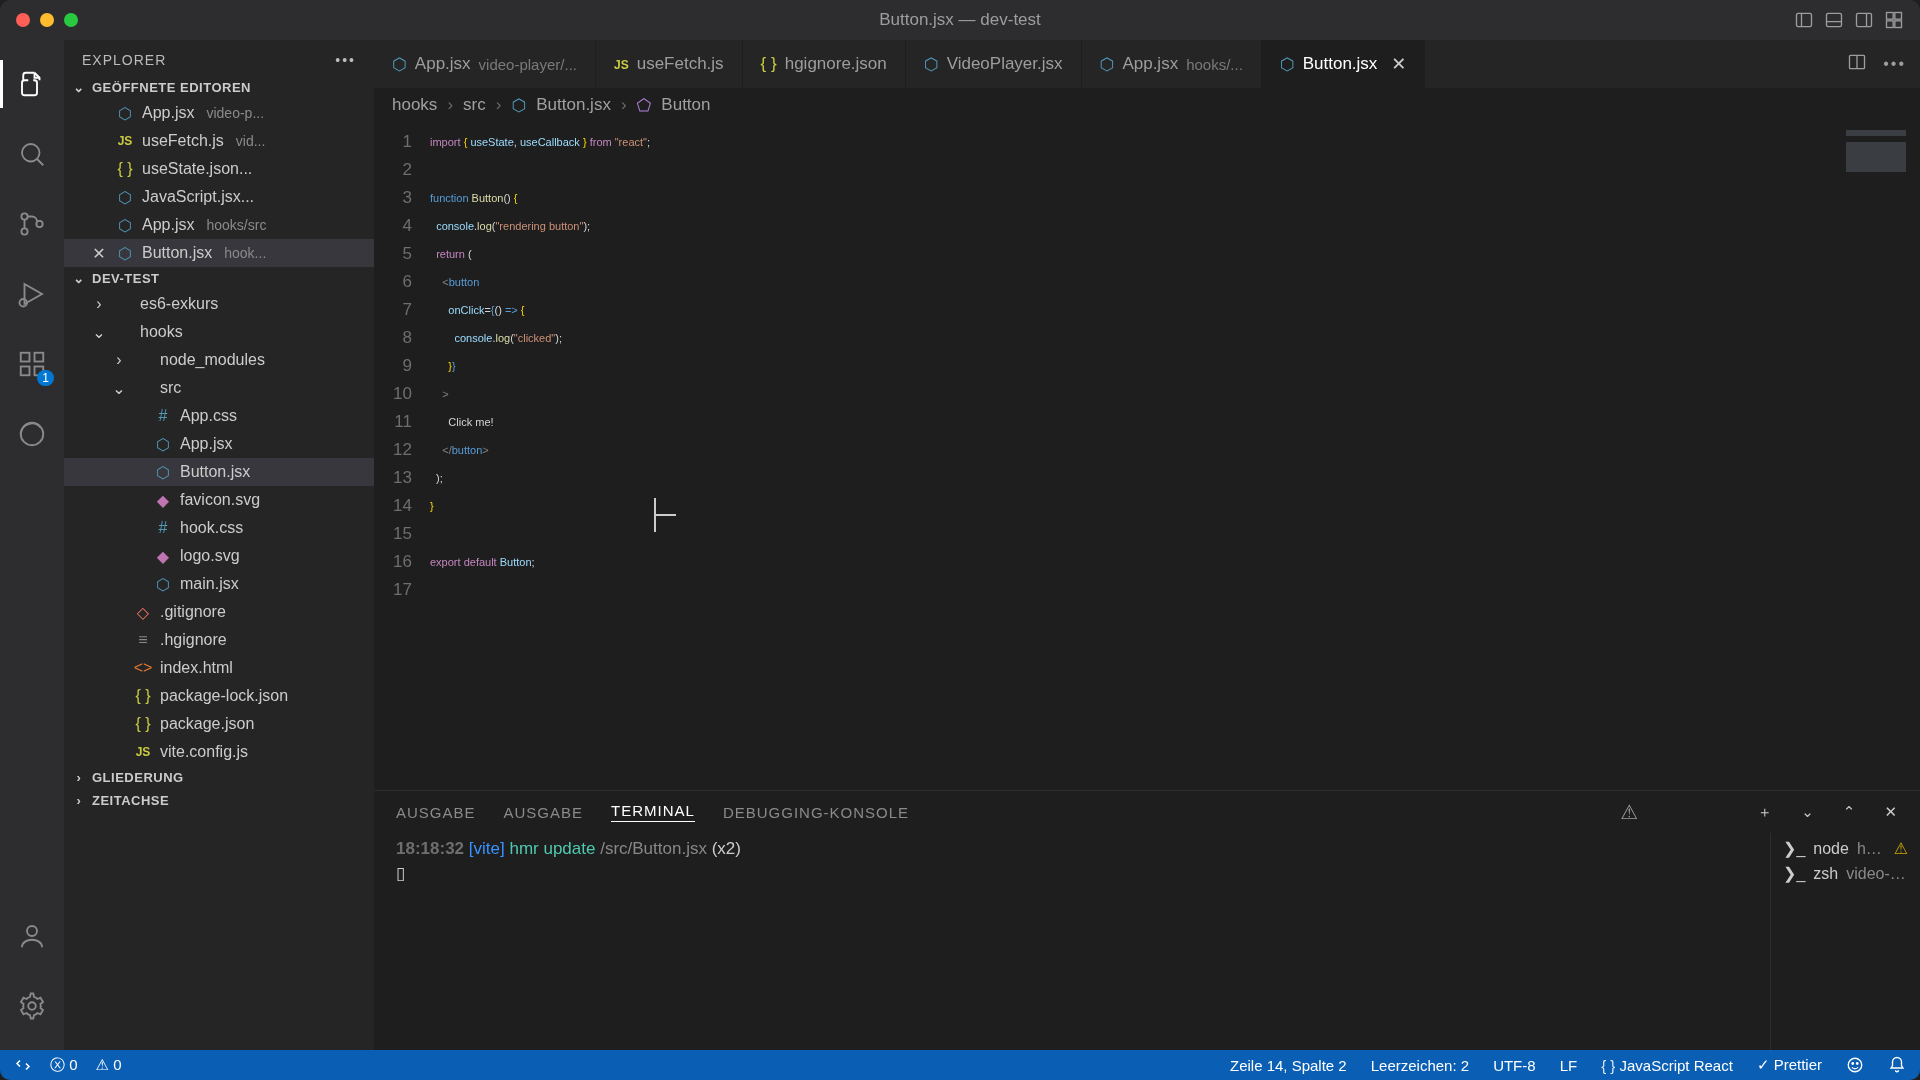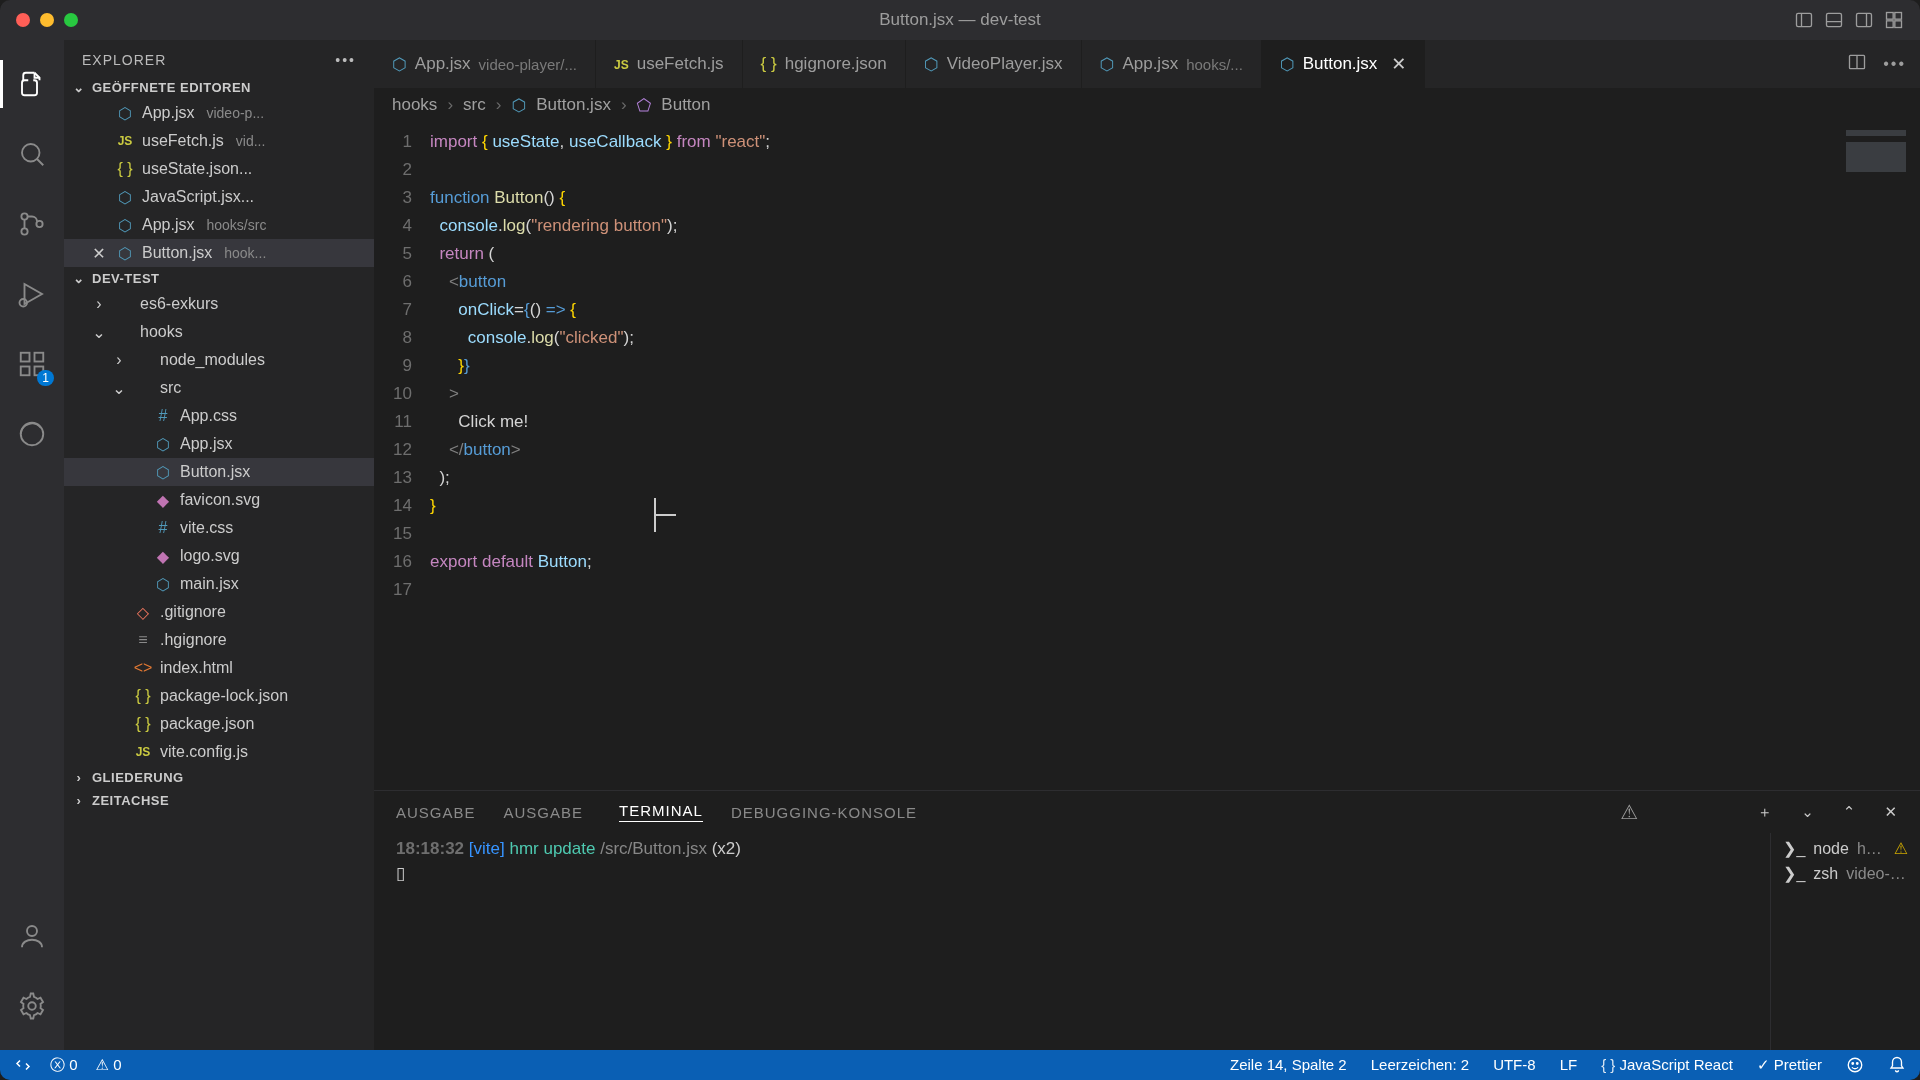--- a/index.html
+++ b/index.html
@@ -36,35 +36,35 @@
 .tabs{height:48px;display:flex;align-items:stretch;background:#252526;}
 .tab{display:flex;align-items:center;gap:8px;padding:0 18px;color:#9d9d9d;font-size:17px;border-right:1px solid #1e1e1e;white-space:nowrap;}
 .tab.active{background:#1e1e1e;color:#fff;}
 .tab .dim{color:#7a7a7a;font-size:15px;}
 .tab .close{margin-left:6px;color:#ccc;font-size:18px;}
 .tab-actions{margin-left:auto;display:flex;align-items:center;gap:16px;padding:0 14px;color:#9d9d9d;}
 .breadcrumb{height:34px;display:flex;align-items:center;gap:10px;padding:0 18px;font-size:17px;color:#a0a0a0;background:#1e1e1e;}
 .breadcrumb .sep{color:#6a6a6a;}
 .editor-wrap{flex:1;display:flex;min-height:0;position:relative;}
 .gutter{width:56px;text-align:right;padding:6px 18px 0 0;color:#6e6e6e;font-family:Menlo,Consolas,monospace;font-size:17px;line-height:28px;}
-.code{flex:1;padding:6px 0 0 0;font-family:Menlo,Consolas,monospace;font-size:17px;line-height:28px;white-space:pre;color:#d4d4d4;}
+.code{flex:1;padding:6px 0 0 0;font-family:Menlo,Consolas,monospace;font-size:11px;line-height:28px;white-space:pre;color:#d4d4d4;}
 .minimap{width:90px;background:#1e1e1e;border-left:1px solid #1e1e1e;position:relative;}
 .minimap .blk{position:absolute;right:14px;width:60px;background:#3a3d41;}
 .k-pink{color:#c586c0;} .k-blue{color:#569cd6;} .k-yel{color:#dcdcaa;} .k-str{color:#ce9178;} .k-lit{color:#9cdcfe;} .k-br{color:#ffd700;} .k-gray{color:#808080;}
 .panel{height:260px;border-top:1px solid #2d2d30;display:flex;flex-direction:column;background:#1e1e1e;}
 .panel-tabs{height:42px;display:flex;align-items:center;gap:28px;padding:0 22px;font-size:15px;letter-spacing:1px;}
 .panel-tabs .pt{color:#8a8a8a;cursor:default;}
-.panel-tabs .pt.active{color:#fff;border-bottom:1px solid #fff;padding-bottom:2px;margin-left:8px;}
+.panel-tabs .pt.active{color:#fff;border-bottom:1px solid #fff;padding-bottom:2px;}
 .panel-tabs .spacer{flex:1;}
 .panel-body{flex:1;display:flex;font-family:Menlo,Consolas,monospace;font-size:17px;}
 .term-out{flex:1;padding:6px 22px;color:#ccc;}
 .term-side{width:150px;border-left:1px solid #2d2d30;padding:6px 12px;font-size:16px;display:flex;flex-direction:column;gap:6px;}
 .term-side .trow{display:flex;align-items:center;gap:8px;color:#ccc;white-space:nowrap;overflow:hidden;}
 .statusbar{height:30px;background:#0a5fb4;color:#fff;display:flex;align-items:center;font-size:15px;padding:0 14px;gap:18px;}
-.statusbar .right{margin-left:auto;display:flex;align-items:flex-start;gap:24px;}
+.statusbar .right{margin-left:auto;display:flex;align-items:center;gap:24px;}
 .ic{display:inline-flex;align-items:center;}
 .cursor-caret{position:absolute;width:22px;height:26px;pointer-events:none;}
 .cursor-caret::before,.cursor-caret::after{content:"";position:absolute;background:#ccc;}
 .cursor-caret::before{left:0;width:2px;top:-4px;bottom:-4px;}
 .cursor-caret::after{top:50%;left:0;right:0;height:2px;transform:translateY(-50%);} 
 </style>
 </head>
 <body>
 
 <div class="window">
@@ -282,21 +282,21 @@
               <span class="fi">
                 <span style="color:#c074b2">◆</span>
               </span>
               <span>favicon.svg</span>
             </div>
             <div class="item indent-3">
               <span style="width:14px;display:inline-block;"></span>
               <span class="fi">
                 <span style="color:#519aba">#</span>
               </span>
-              <span>vite.css</span>
+              <span>hook.css</span>
             </div>
             <div class="item indent-3">
               <span style="width:14px;display:inline-block;"></span>
               <span class="fi">
                 <span style="color:#c074b2">◆</span>
               </span>
               <span>logo.svg</span>
             </div>
             <div class="item indent-3">
               <span style="width:14px;display:inline-block;"></span>

